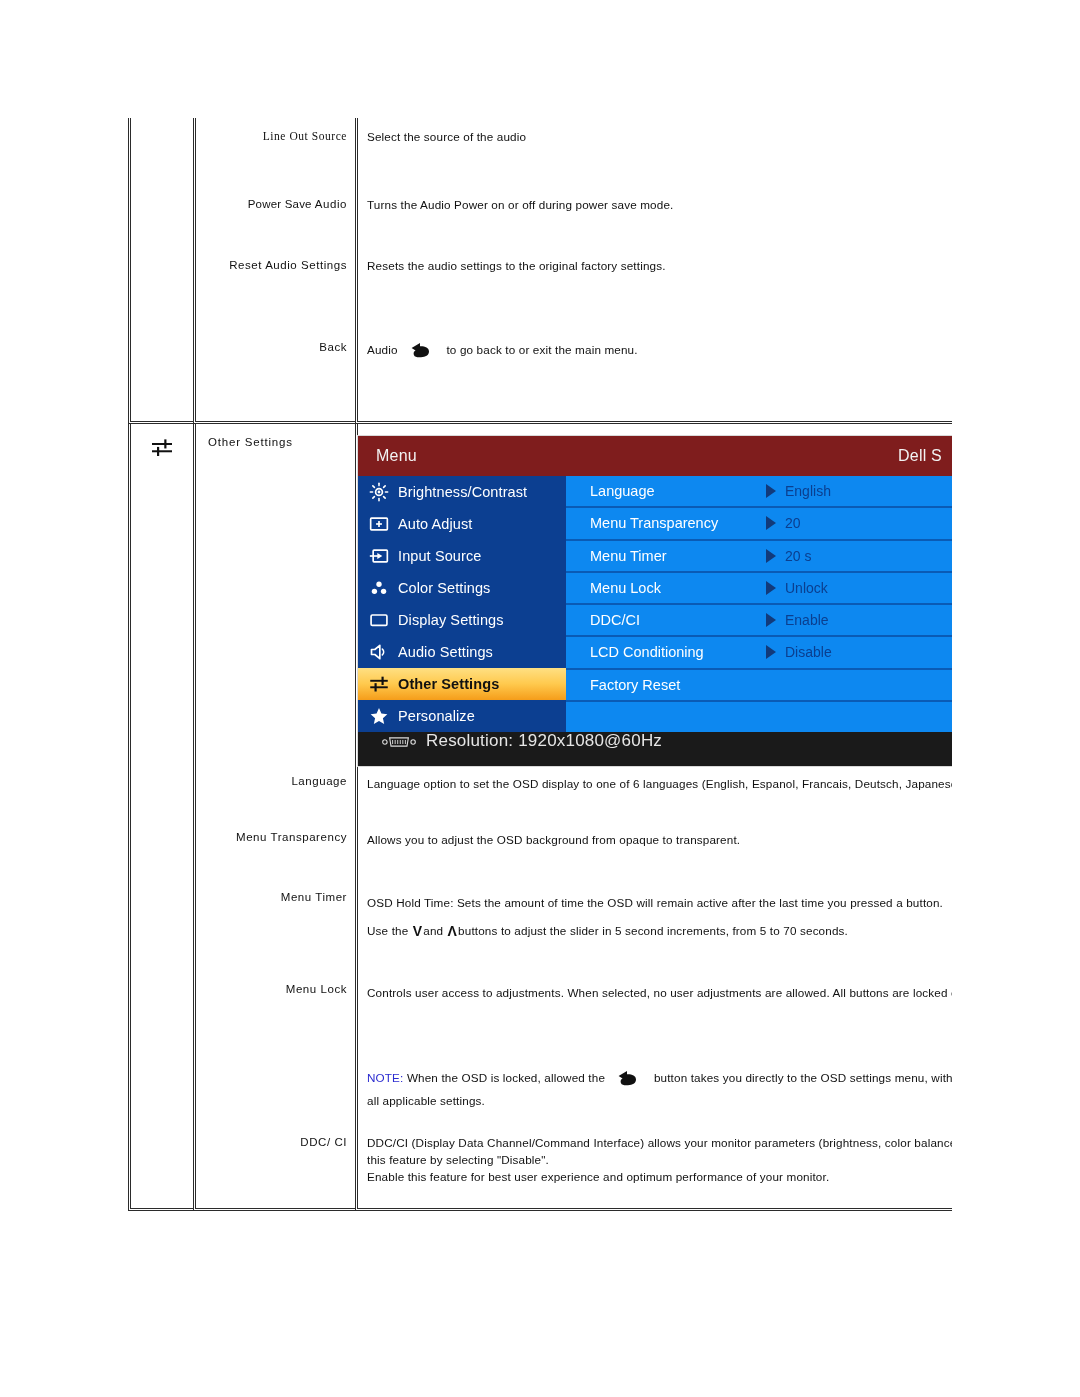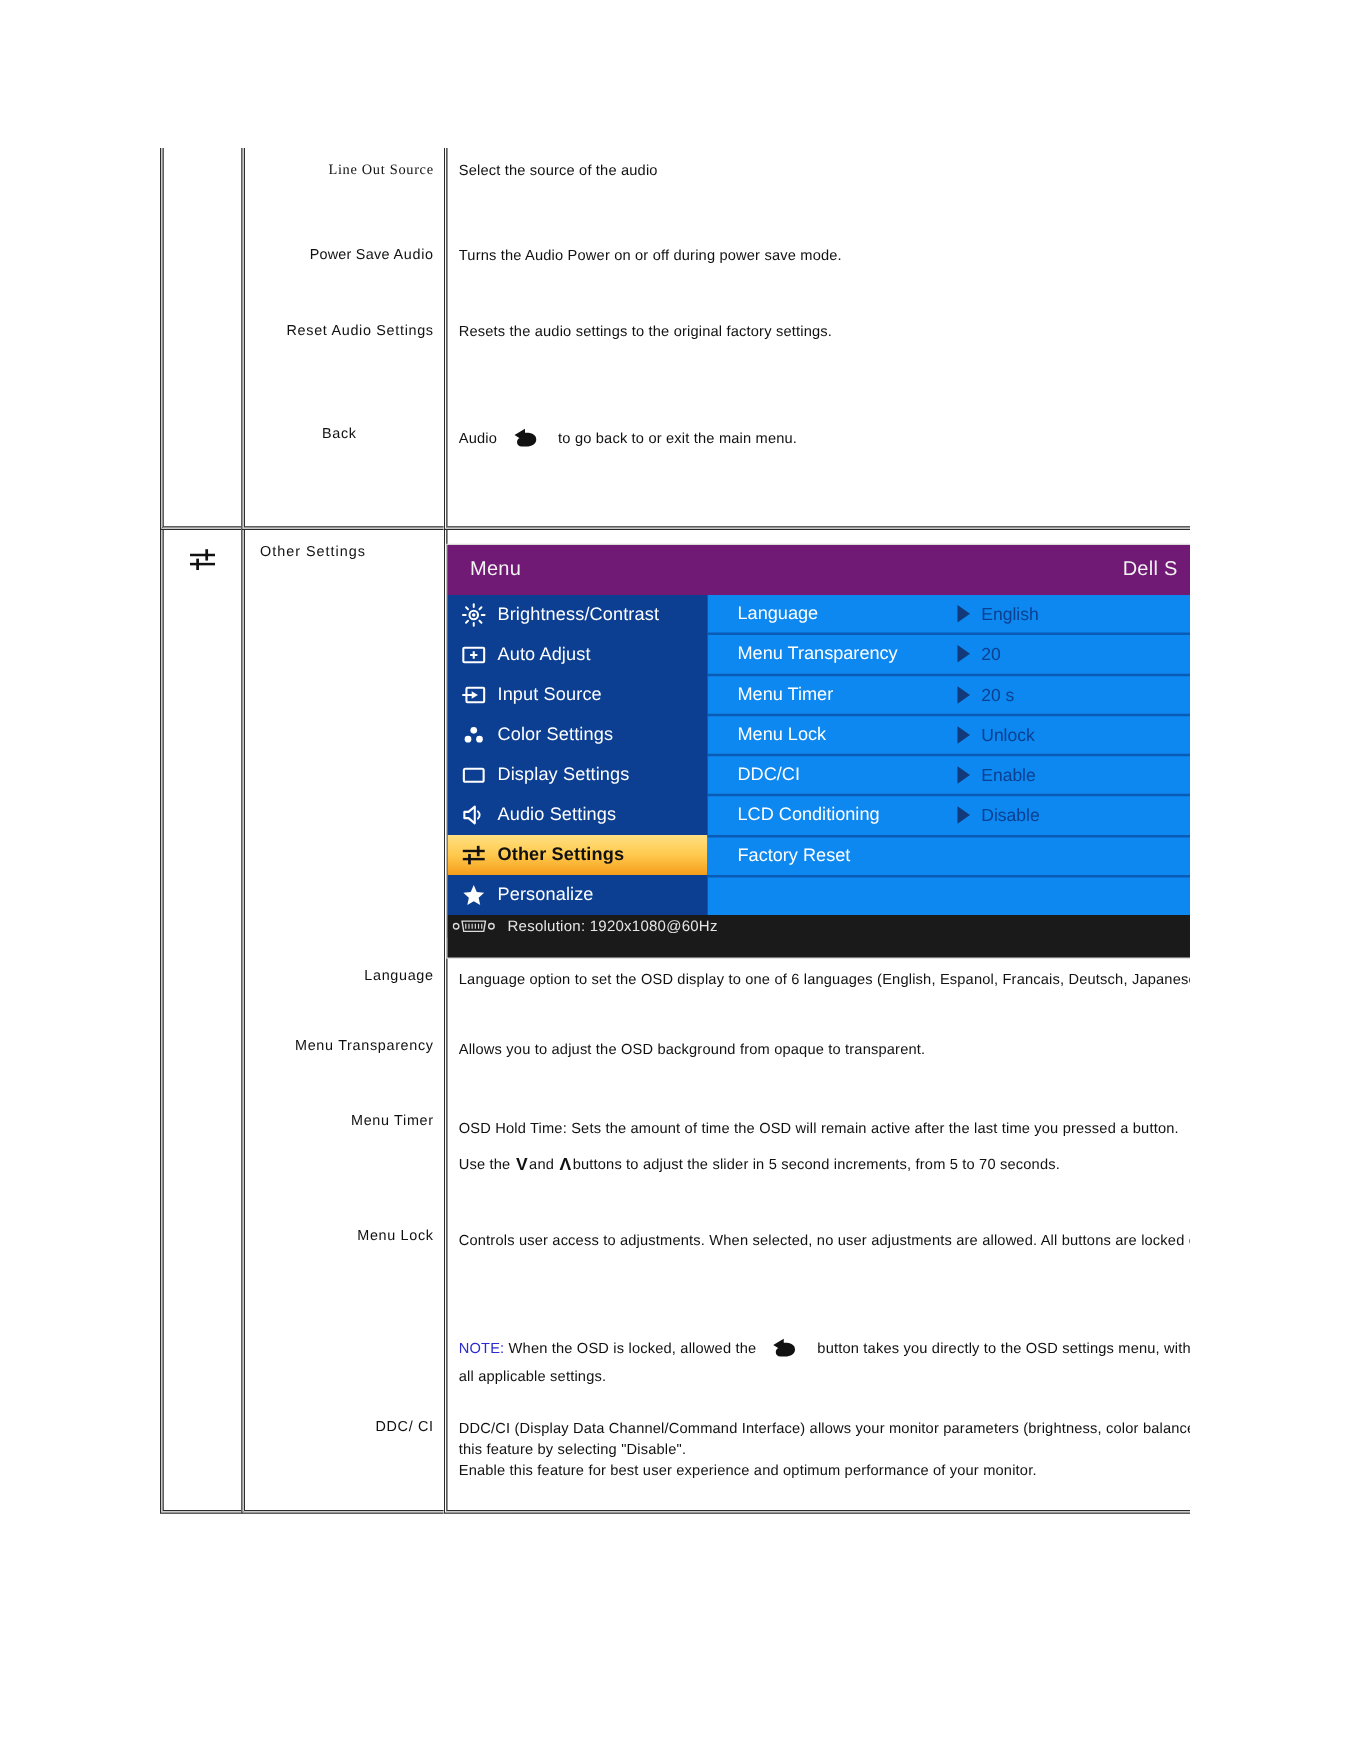--- a/index.html
+++ b/index.html
@@ -105,21 +105,21 @@
     width: 598px;
     height: 330px;
     margin: 12px 0 6px 0;
     background: #1a1a1a;
     font-family: "Liberation Sans", sans-serif;
     overflow: hidden;
     box-shadow: 0 0 0 1px #d9d9d9;
   }
   .osd-header {
     height: 40px;
-    background: #701a75;
+    background: #7f1d1d;
     display: flex;
     align-items: center;
     justify-content: space-between;
     padding: 0 14px 0 18px;
     box-sizing: border-box;
   }
   .osd-header-title,
   .osd-header-model {
     color: #f2f2f2;
     font-size: 16px;
@@ -184,23 +184,23 @@
     border-left: 10px solid #123a7a;
     border-top: 7px solid transparent;
     border-bottom: 7px solid transparent;
   }
   .osd-footer {
     height: 18px;
     background: #1a1a1a;
     display: flex;
     align-items: center;
     gap: 10px;
-    padding-left: 4px;
+    padding-left: 24px;
     color: #e6e6e6;
-    font-size: 12px;
+    font-size: 17px;
     letter-spacing: 0.2px;
     box-sizing: border-box;
   }
   .osd-ico { width: 20px; height: 20px; flex: 0 0 20px; }
   .vga-ico { width: 34px; height: 14px; flex: 0 0 34px; }
 </style>
 </head>
 <body>
 
 <div class="page-clip">
@@ -215,21 +215,21 @@
 
     <tr>
       <td class="cell bd-l bd-b"></td>
 
       <td class="cell bd-l bd-b">
         <div class="subrow-label" style="height:46px;font-family:Liberation Serif, serif;">Line Out Source</div>
         <div class="subrow-label" style="height:39px;">
           <b>Power Save</b><span> Audio</span>
         </div>
         <div class="subrow-label" style="height:60px;">Reset Audio Settings</div>
-        <div class="subrow-label" style="height:70px;text-align:center;">Back</div>
+        <div class="subrow-label" style="height:70px;">Back</div>
       </td>
 
       <td class="cell bd-l bd-b">
         <div class="subrow-desc" style="height:46px;">Select the source of the audio</div>
         <div class="subrow-desc" style="height:39px;">Turns the Audio Power on or off during power save mode.</div>
         <div class="subrow-desc" style="height:60px;">Resets the audio settings to the original factory settings.</div>
         <div class="subrow-desc" style="height:70px;">
           <span>Audio</span>
           <span class="back-arrow">
             <svg width="22" height="20" viewBox="0 0 22 20">

